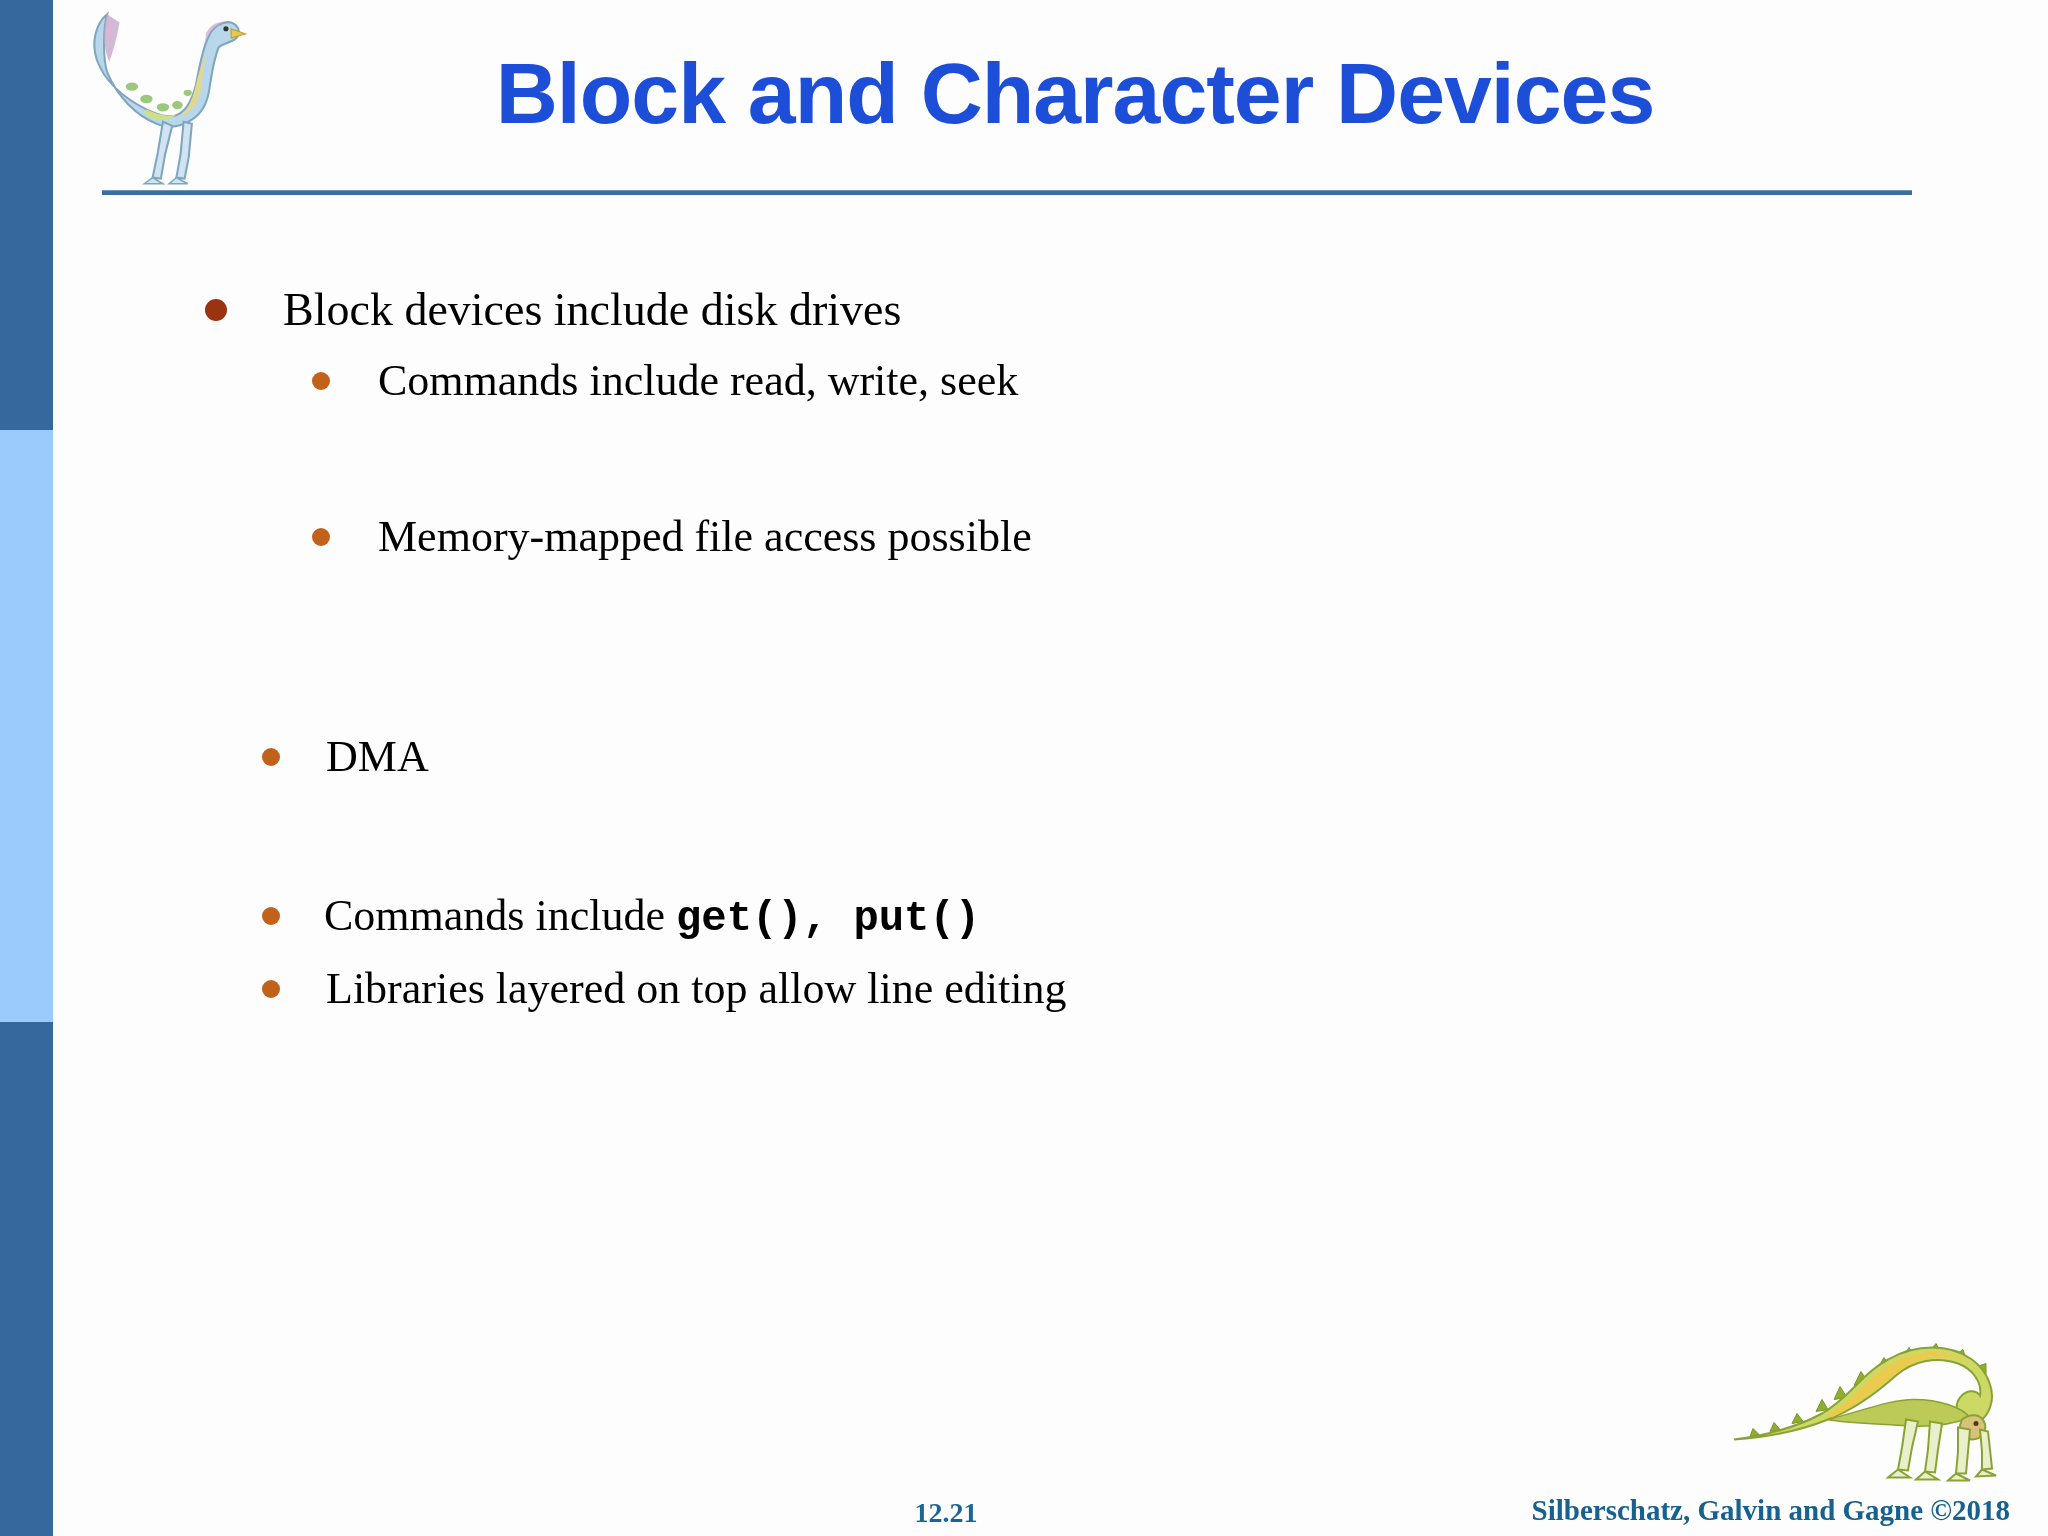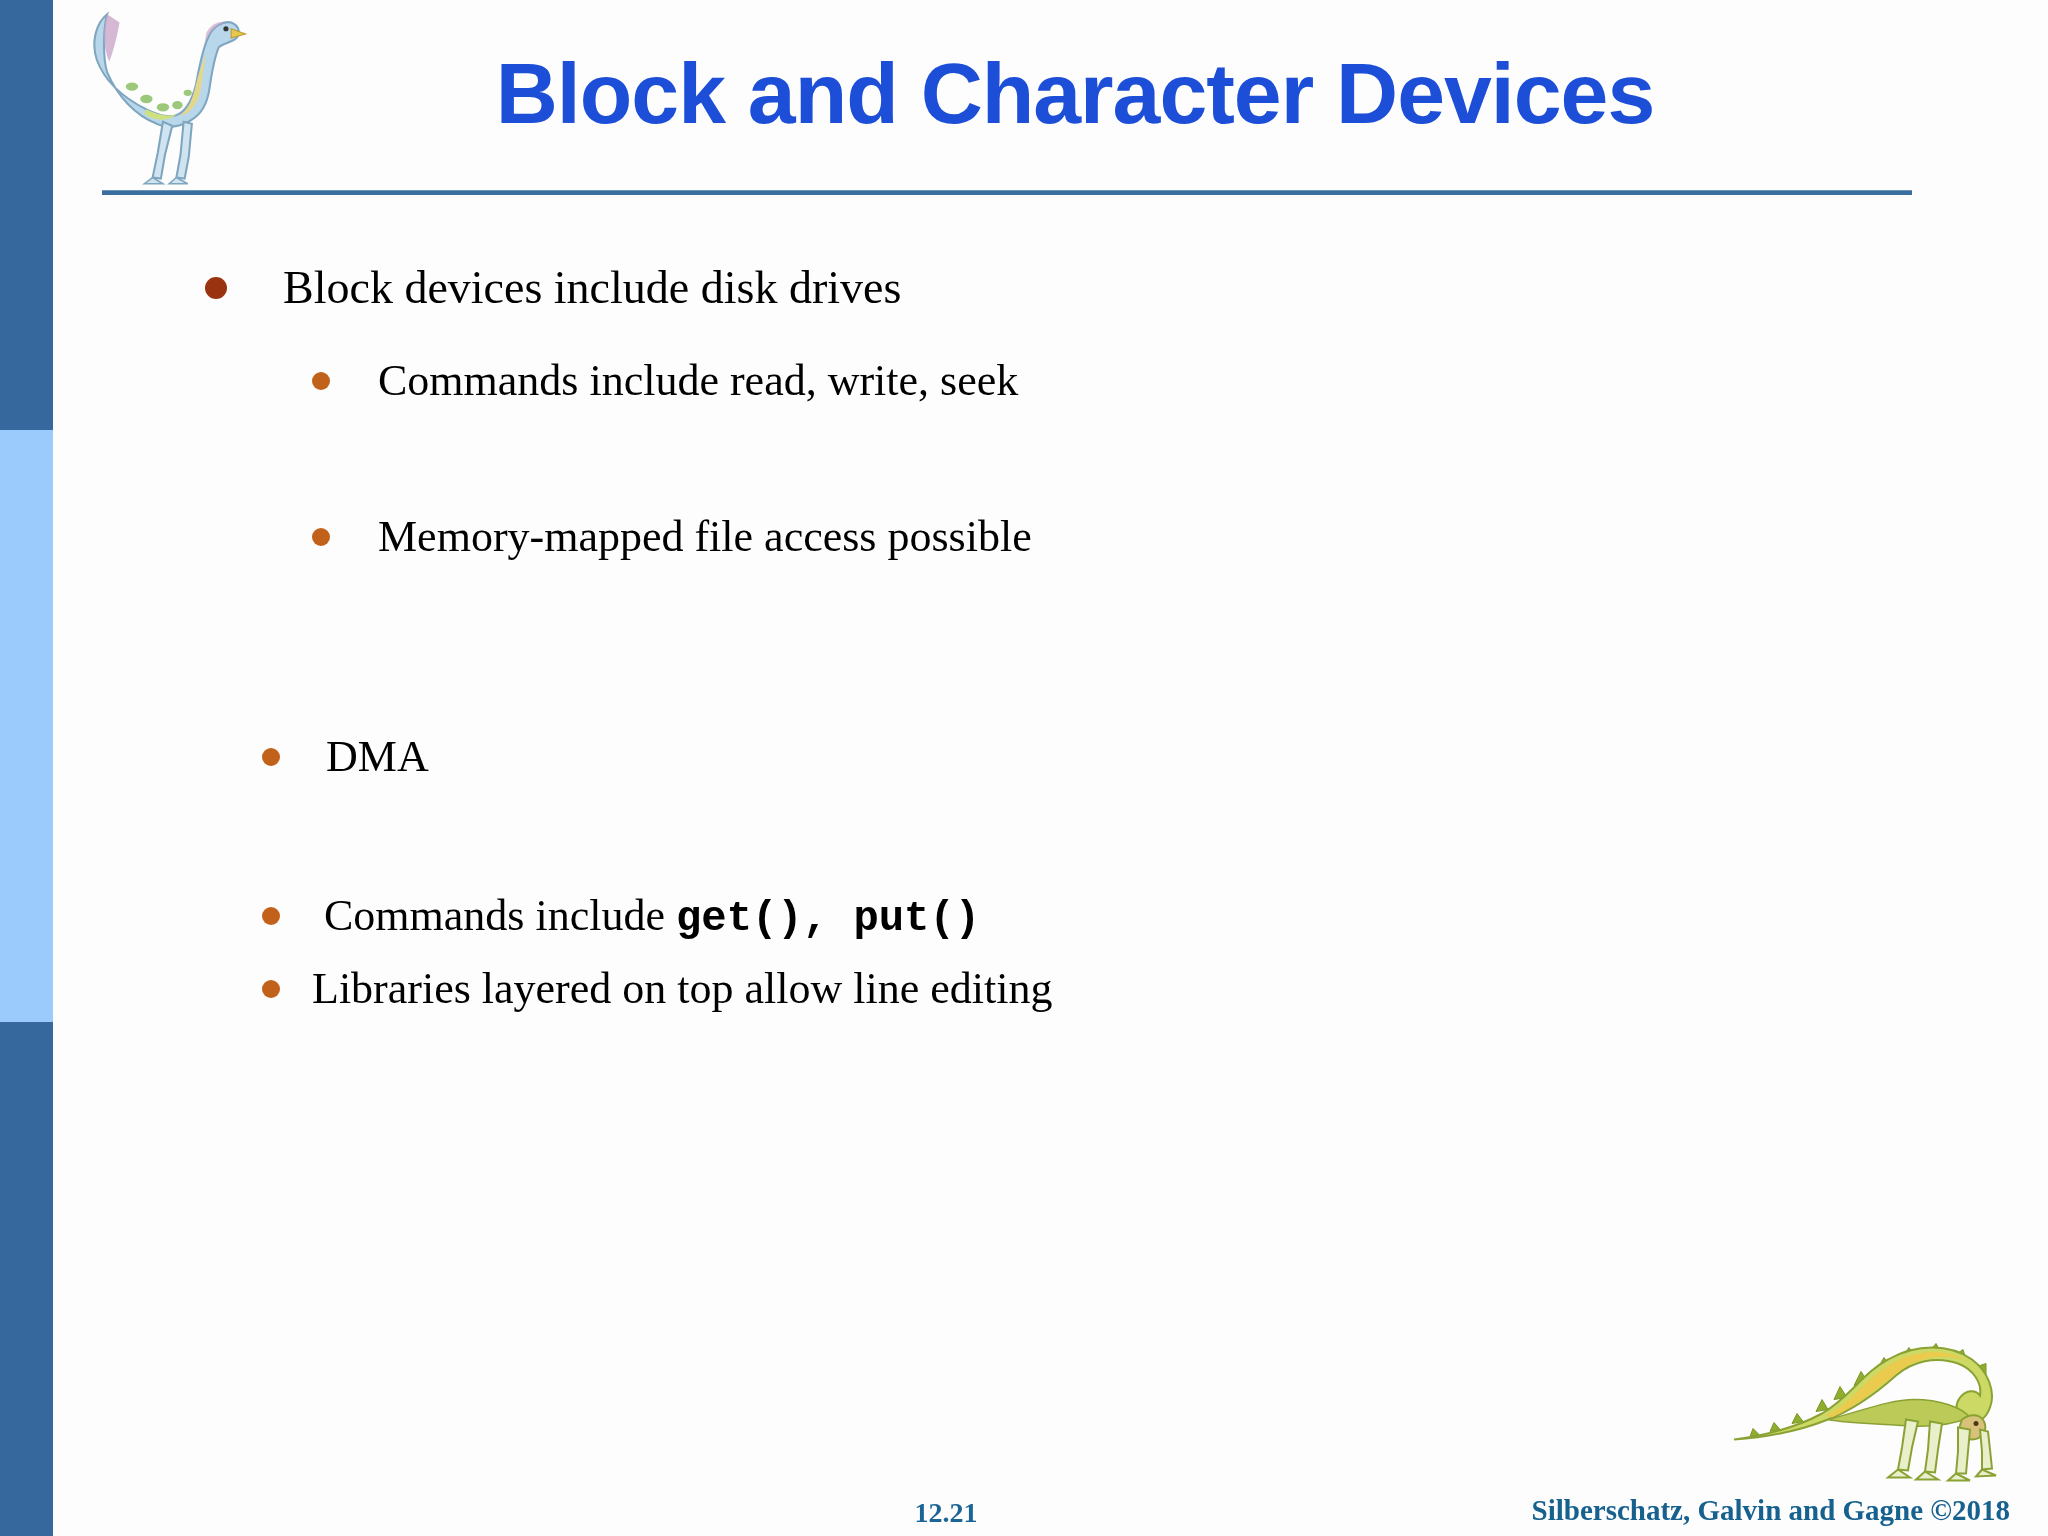--- a/index.html
+++ b/index.html
@@ -22,37 +22,37 @@
   .logo{position:absolute;left:68px;top:6px;width:256px;height:186px;}
   
   .dino-br{position:absolute;left:1730px;top:1305px;width:300px;height:185px;}
 
   
   .row{position:absolute;display:flex;align-items:flex-start;line-height:58px;color:#000;}
   .row .txt{white-space:nowrap;}
   .b1{width:22px;height:22px;border-radius:50%;background:#9a3410;flex:0 0 22px;margin-top:18px;}
   .b2{width:18px;height:18px;border-radius:50%;background:#c2611a;flex:0 0 18px;margin-top:20px;}
 
-  .l1a{left:205px;top:259px;font-size:46px;}
+  .l1a{left:205px;top:281px;font-size:46px;}
   .l1a .txt{margin-left:56px;}
   .l2a{font-size:44px;}
   .r1{left:312px;top:352px;}
   .r2{left:312px;top:430px;}
   .r3{left:312px;top:508px;}
   .l2a .txt{margin-left:48px;}
   .para{left:450px;top:592px;width:1200px;font-size:44px;line-height:61px;position:absolute;color:#000;}
   .para .txt{white-space:normal;}
   .r5{left:262px;top:728px;font-size:44px;}
   .r5 .txt{margin-left:46px;}
   .l1b{left:198px;top:807px;font-size:46px;}
   .l1b .txt{margin-left:50px;}
   .r7{left:262px;top:887px;font-size:44px;}
   .r7 .txt{margin-left:44px;}
   .r8{left:262px;top:960px;font-size:44px;}
-  .r8 .txt{margin-left:32px;}
+  .r8 .txt{margin-left:46px;}
 
   .accent{color:#3a63e2;font-weight:bold;}
   .mono{font-family:"Liberation Mono", monospace;font-weight:bold;font-size:0.96em;}
 
   
   .footer-left{position:absolute;left:57px;top:1494px;font-size:29px;font-weight:bold;color:#17618f;white-space:nowrap;}
   .footer-left sup{font-size:0.62em;}
   .footer-page{position:absolute;left:0;top:1497px;width:1892px;text-align:center;font-size:28px;font-weight:bold;color:#1a6496;}
   .footer-right{position:absolute;right:38px;top:1494px;font-size:29px;font-weight:bold;color:#17618f;white-space:nowrap;}
 </style>

